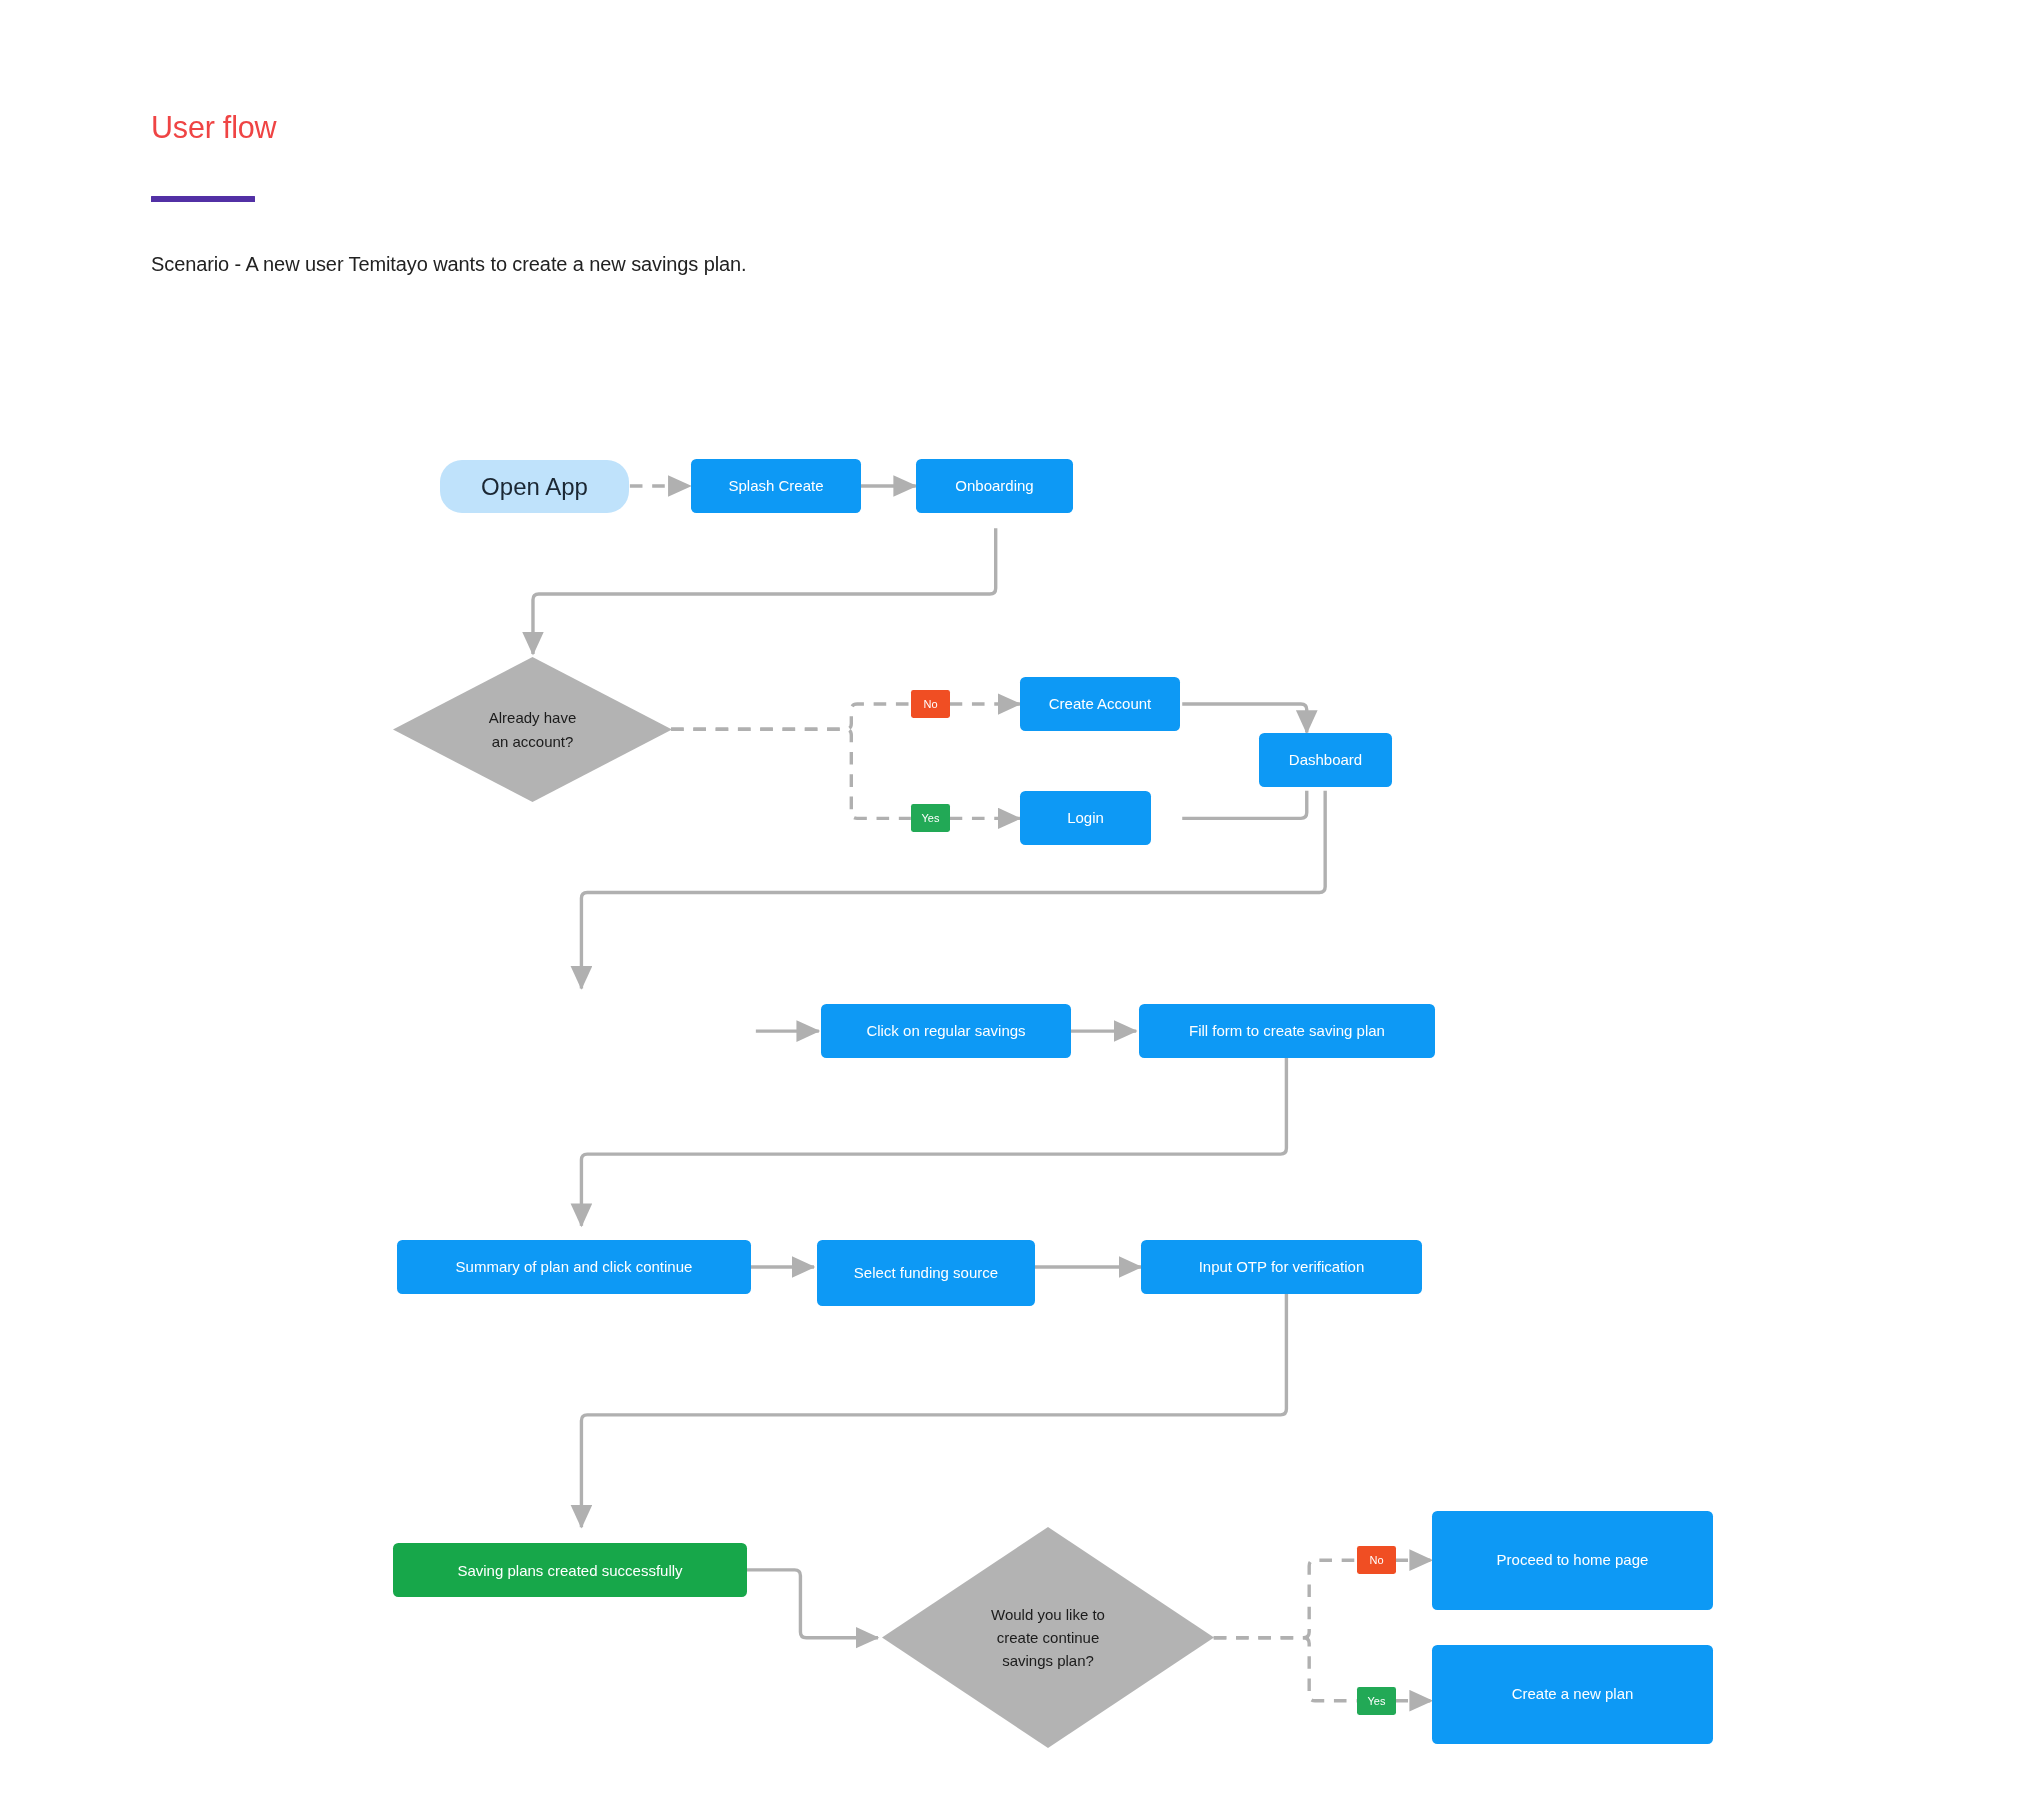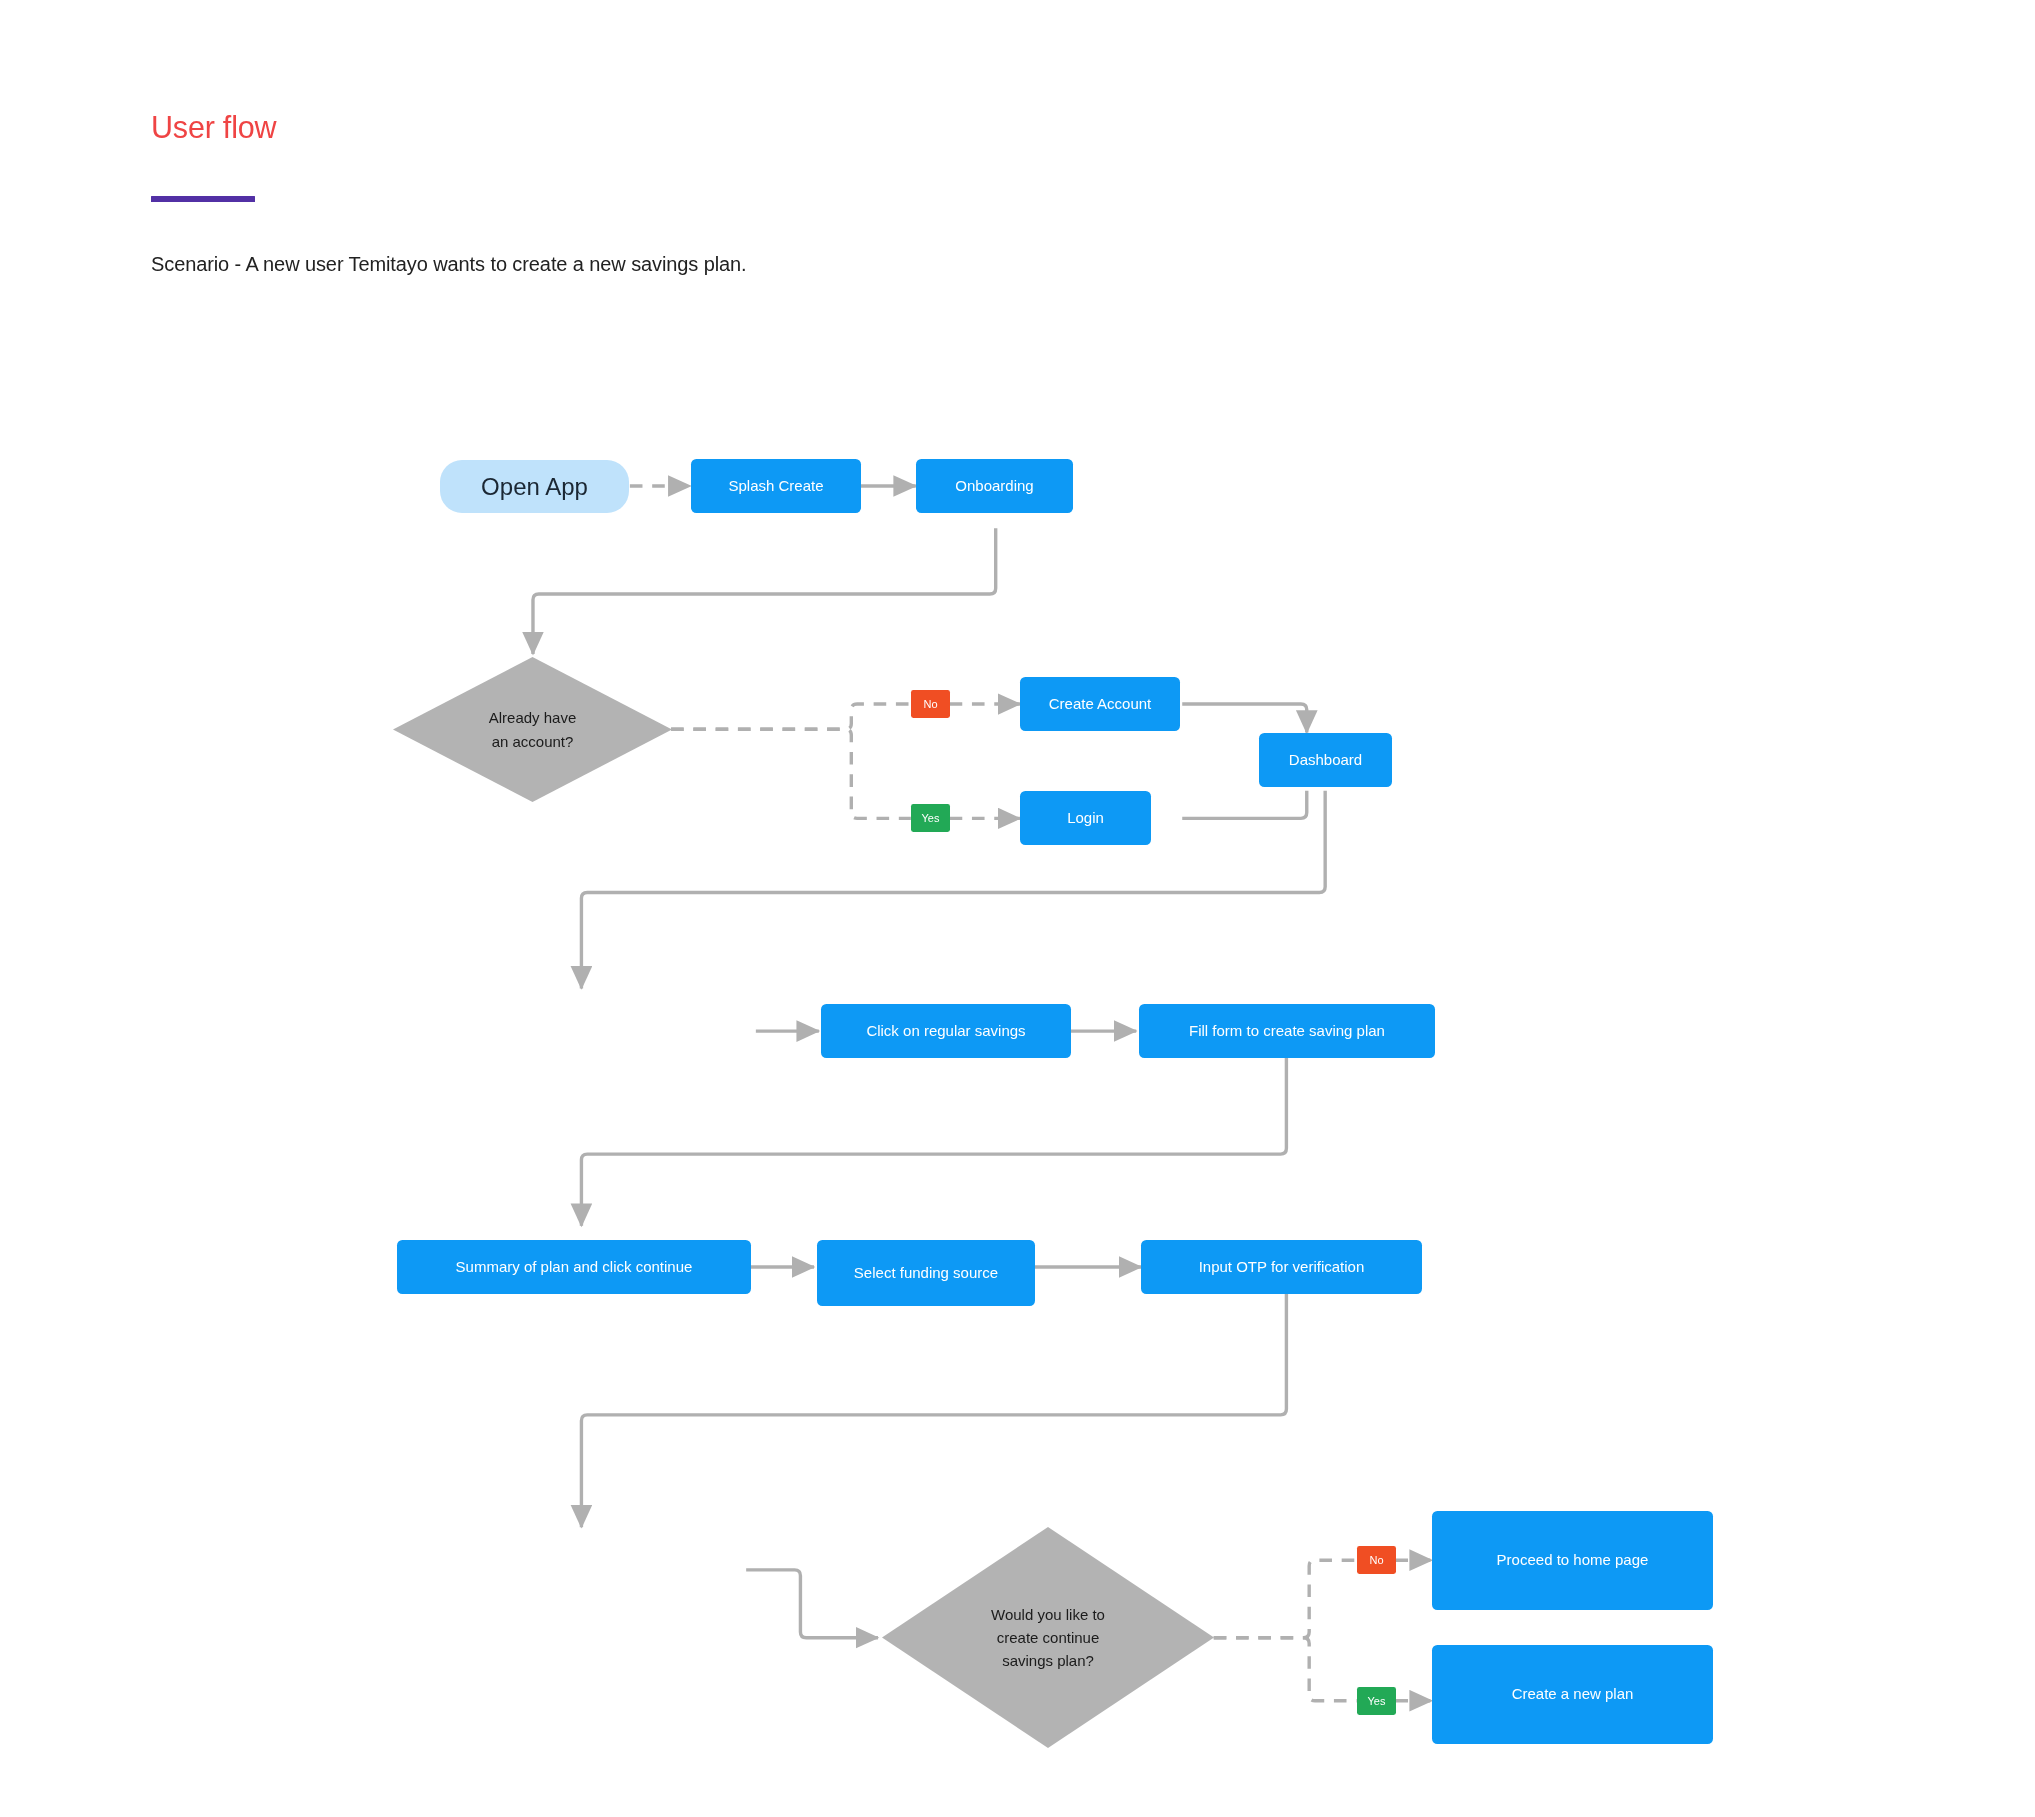--- a/index.html
+++ b/index.html
@@ -150,20 +150,21 @@
     <div class="node node-proc" style="left:821px;top:1004px;width:250px;height:54px;">Click on regular savings</div>
 
     <div class="node node-proc" style="left:1139px;top:1004px;width:296px;height:54px;">Fill form to create saving plan</div>
 
     <div class="node node-proc" style="left:397px;top:1240px;width:354px;height:54px;">Summary of plan and click continue</div>
 
     <div class="node node-proc" style="left:817px;top:1240px;width:218px;height:66px;">Select funding source</div>
 
     <div class="node node-proc" style="left:1141px;top:1240px;width:281px;height:54px;">Input OTP for verification</div>
 
+    <div class="node node-success" style="left:393px;top:1543px;width:354px;height:54px;">Saving plans created successfully</div>
 
     <div class="node node-decision" style="left:882px;top:1527px;width:332px;height:221px;">
       <div class="diamond-shape"></div>
       <div class="dlabel">
         <div>Would you like to</div>
         <div>create continue</div>
         <div>savings plan?</div>
       </div>
     </div>
 

